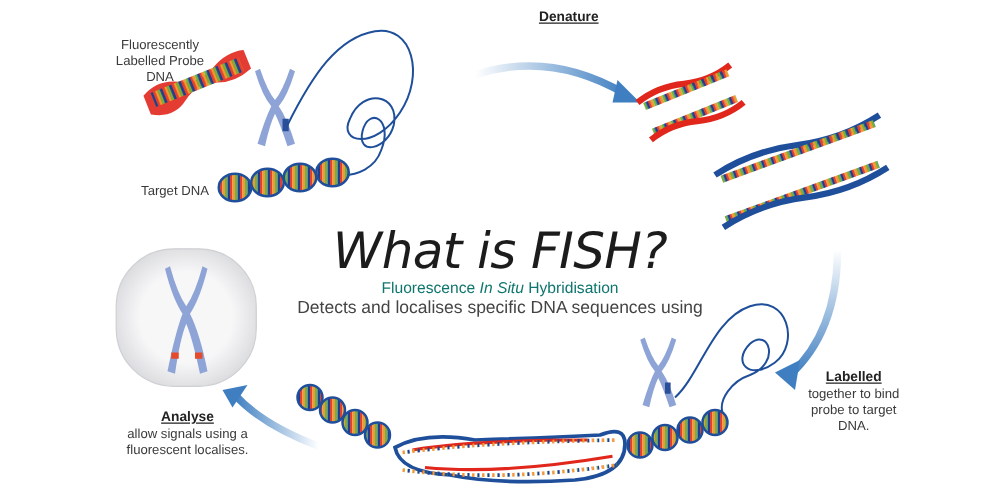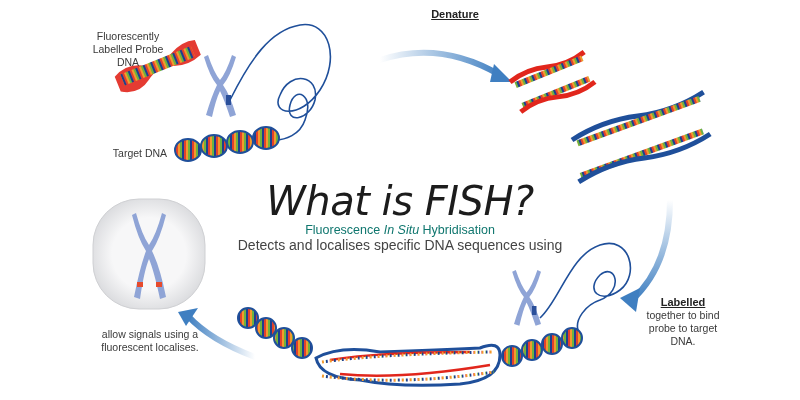--- a/index.html
+++ b/index.html
@@ -143,15 +143,16 @@
 </div>
 
 <div class="abs lbl" style="left:628px; top:296px; width:110px;">
   <b>Labelled</b>
   <span>together to bind</span><br>
   <span>probe to target</span><br>
   <span>DNA.</span>
 </div>
 
 <div class="abs lbl" style="left:80px; top:328px; width:140px;">
+  <b>Analyse</b>
   <span>allow signals using a</span><br>
   <span>fluorescent localises.</span>
 </div>
 
 </body></html>

